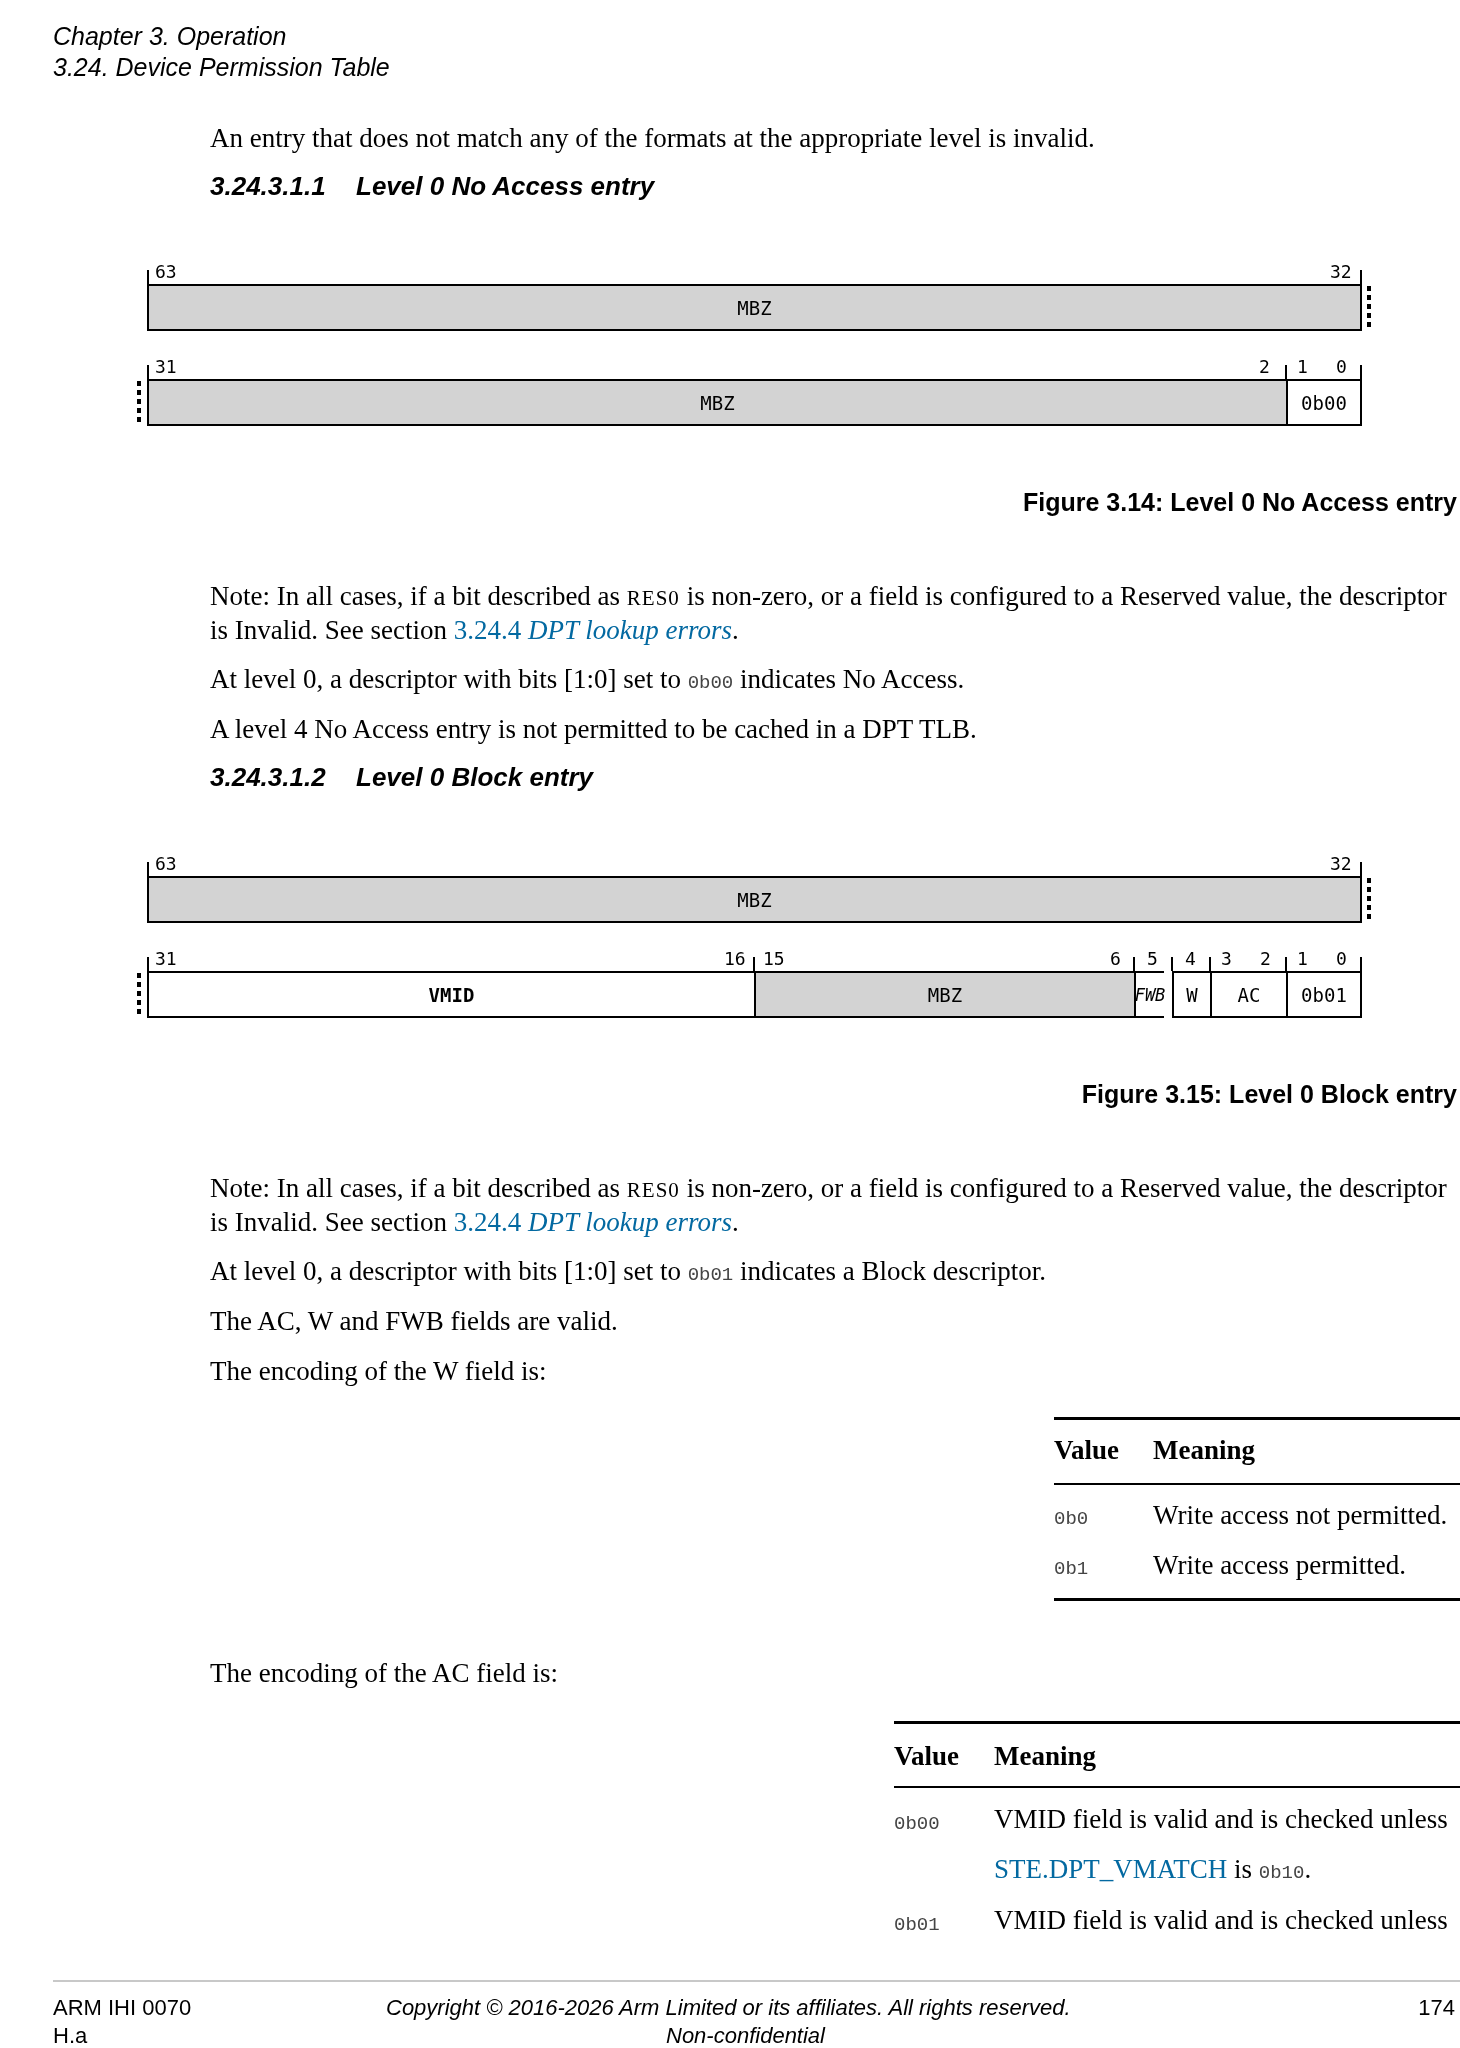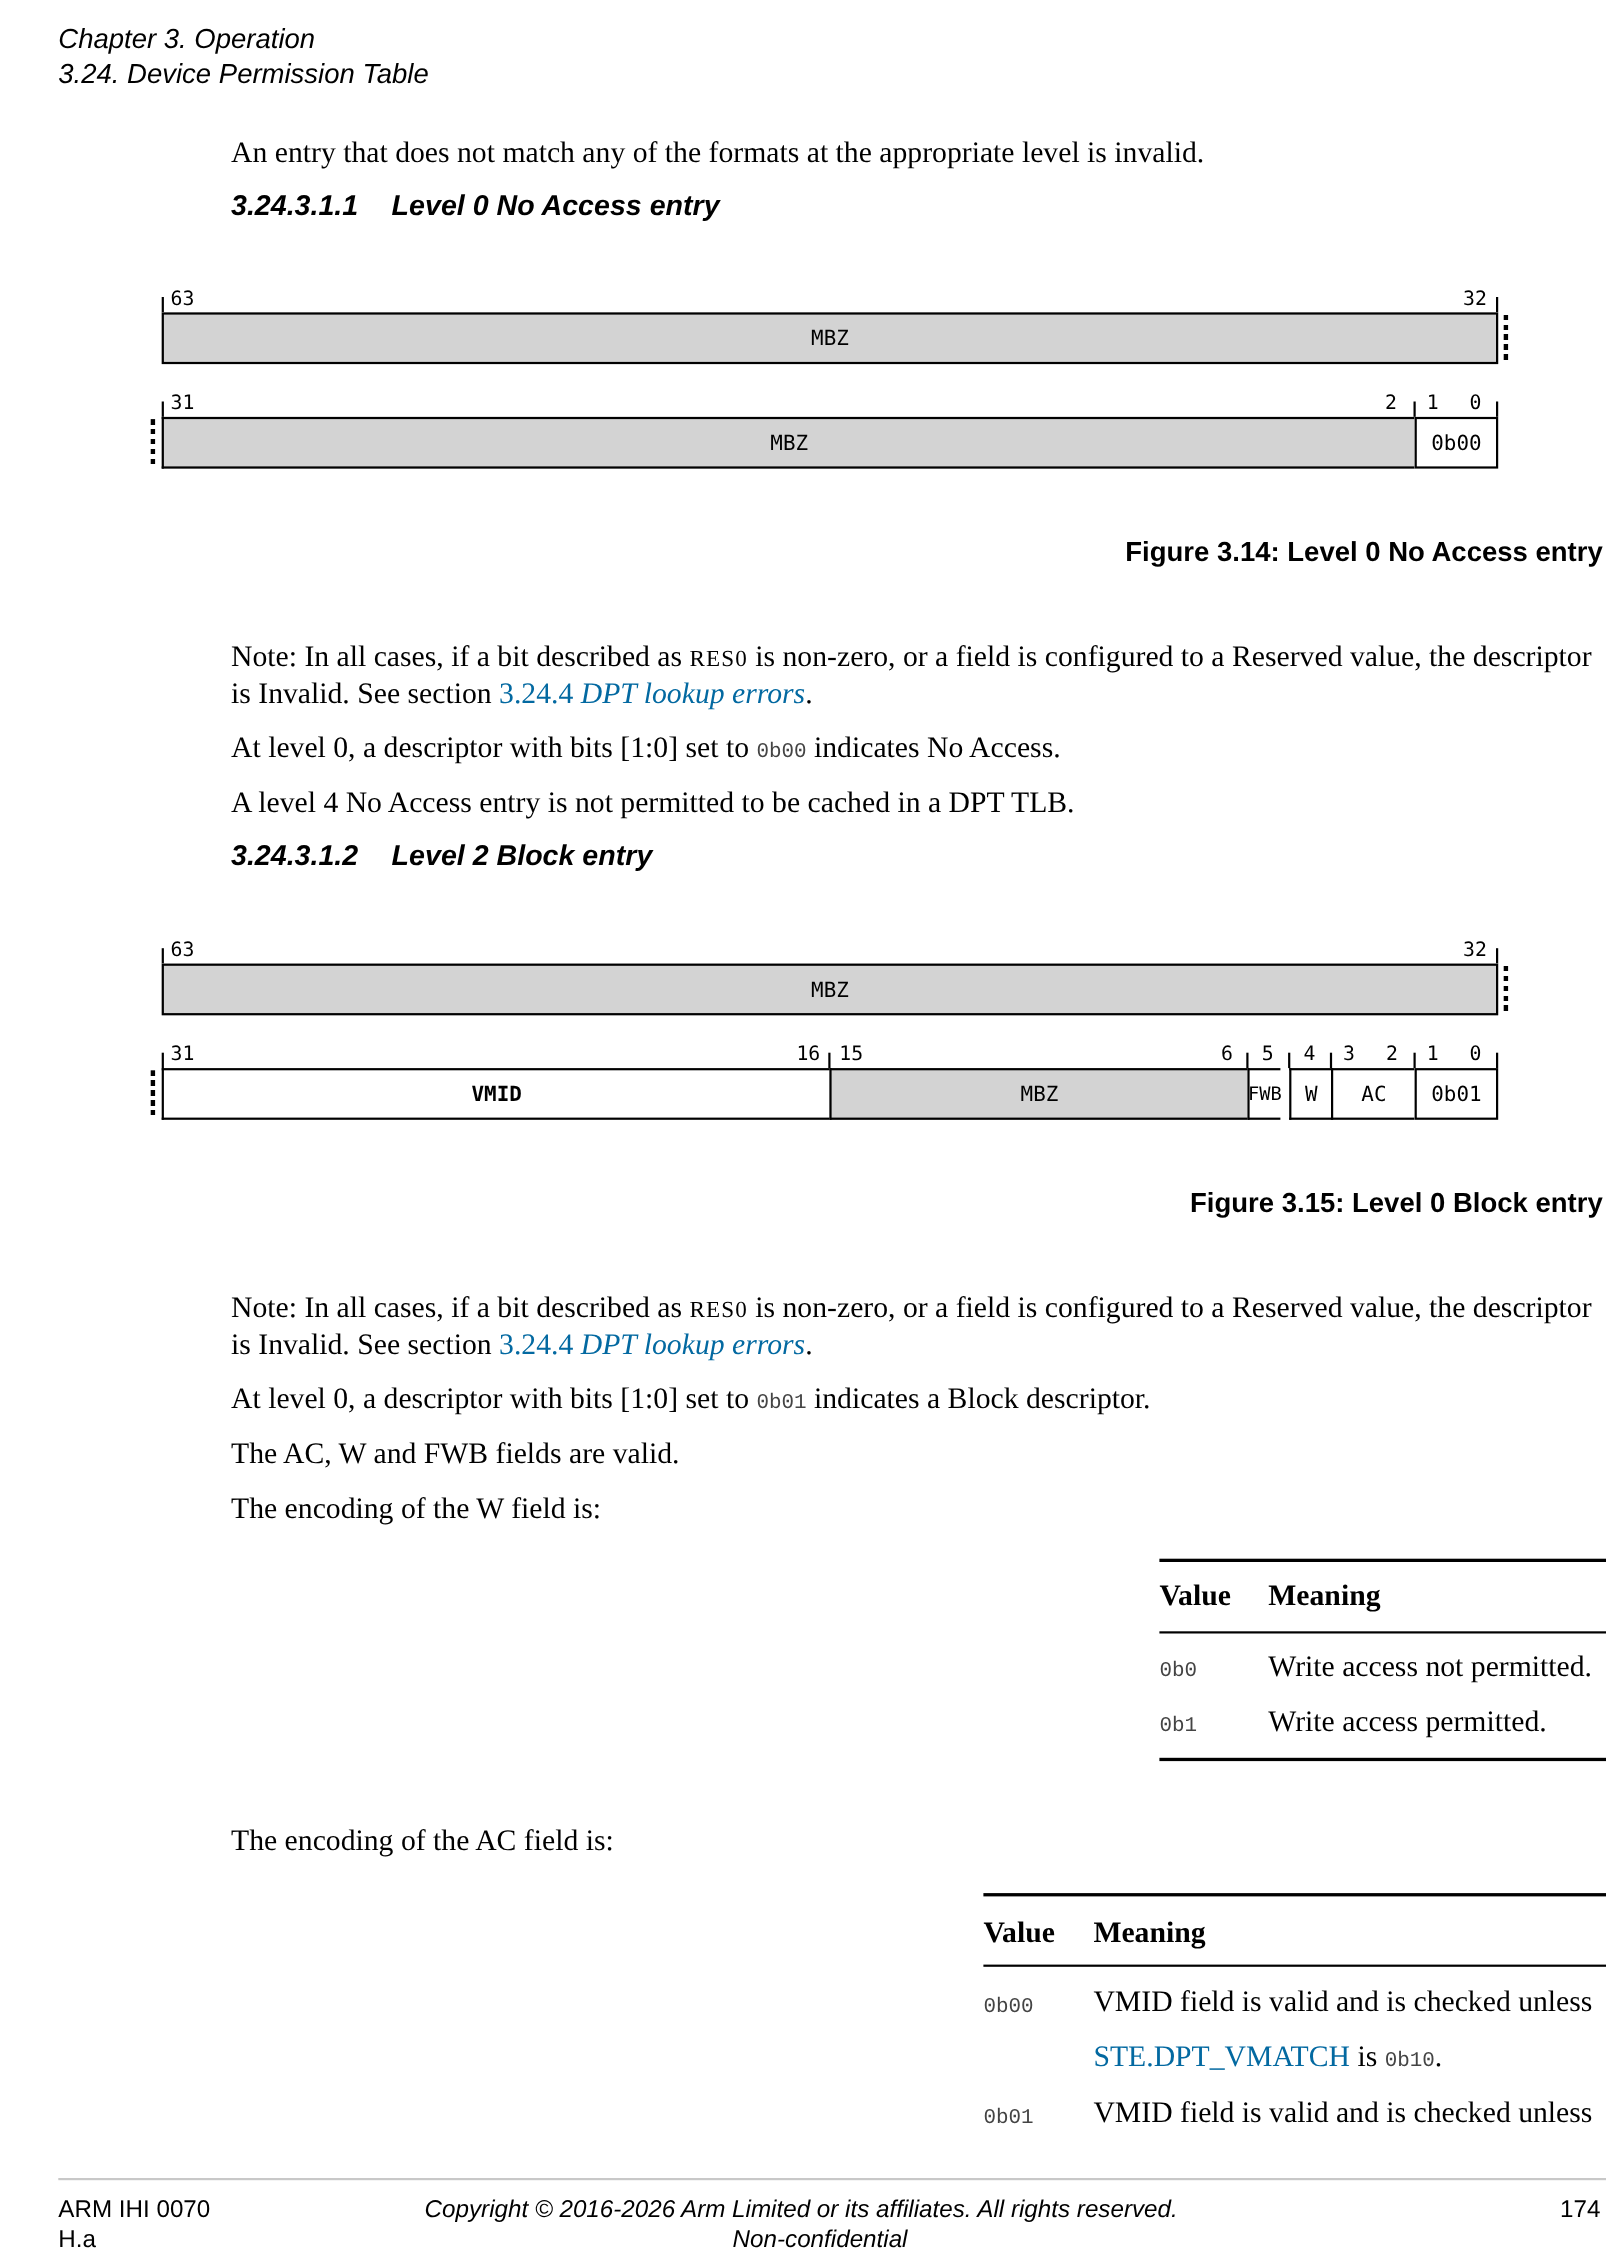--- a/index.html
+++ b/index.html
@@ -73,21 +73,21 @@
 </div>
 <div class="cap" style="top:487px;">Figure 3.14: Level 0 No Access entry</div>
 
 <div class="p" style="top:579px;"><span>Note: In all cases, if a bit described as </span><span class="sc">RES0</span><span> is non-zero, or a field is configured to a Reserved value, the descriptor</span></div>
 <div class="p" style="top:613px;"><span>is Invalid. See section </span> <span class="link"><span>3.24.4</span> <i>DPT lookup errors</i></span><span>.</span></div>
 
 <div class="p" style="top:662px;"><span>At level 0, a descriptor with bits [1:0] set to </span><span class="code">0b00</span><span> indicates No Access.</span></div>
 <div class="p" style="top:712px;">A level 4 No Access entry is not permitted to be cached in a DPT TLB.</div>
 
 <div class="h4" style="top:761px;">
-  <span class="num">3.24.3.1.2</span><span>Level 2 Block entry</span>
+  <span class="num">3.24.3.1.2</span><span>Level 0 Block entry</span>
 </div>
 
 <div>
   <div class="tick" style="left:147px; top:862px;"></div>
   <div class="bitlbl" style="left:155px; top:854px;">63</div>
   <div class="bitlbl" style="left:1330px; top:854px;">32</div>
   <div class="tick" style="left:1360px; top:862px;"></div>
   <div class="reg" style="top:876px;">
     <div class="fld mbz last" style="left:0; width:1215px;">MBZ</div>
   </div>
@@ -107,21 +107,21 @@
   <div class="bitlbl" style="left:1221px; top:949px;">3</div>
   <div class="bitlbl" style="left:1260px; top:949px;">2</div>
   <div class="tick" style="left:1285px; top:957px;"></div>
   <div class="bitlbl" style="left:1297px; top:949px;">1</div>
   <div class="bitlbl" style="left:1336px; top:949px;">0</div>
   <div class="tick" style="left:1360px; top:957px;"></div>
 
   <div class="reg" style="top:971px;">
     <div class="fld clear" style="left:0; width:607px;font-weight:bold;">VMID</div>
     <div class="fld mbz" style="left:607px; width:380px;">MBZ</div>
-    <div class="fld clear" style="left:987px; width:30px; font-size:17px;">FWB</div>
+    <div class="fld clear" style="left:987px; width:30px; font-size:17px;font-style:italic;">FWB</div>
     <div class="fld clear" style="left:1025px; width:38px;">W</div>
     <div class="fld clear" style="left:1063px; width:76px;">AC</div>
     <div class="fld clear last" style="left:1139px; width:76px;">0b01</div>
   </div>
   <div class="dots" style="left:137px; top:973px;"></div>
 </div>
 <div class="cap" style="top:1079px;">Figure 3.15: Level 0 Block entry</div>
 
 <div class="p" style="top:1171px;"><span>Note: In all cases, if a bit described as </span><span class="sc">RES0</span><span> is non-zero, or a field is configured to a Reserved value, the descriptor</span></div>
 <div class="p" style="top:1205px;"><span>is Invalid. See section </span> <span class="link"><span>3.24.4</span> <i>DPT lookup errors</i></span><span>.</span></div>

